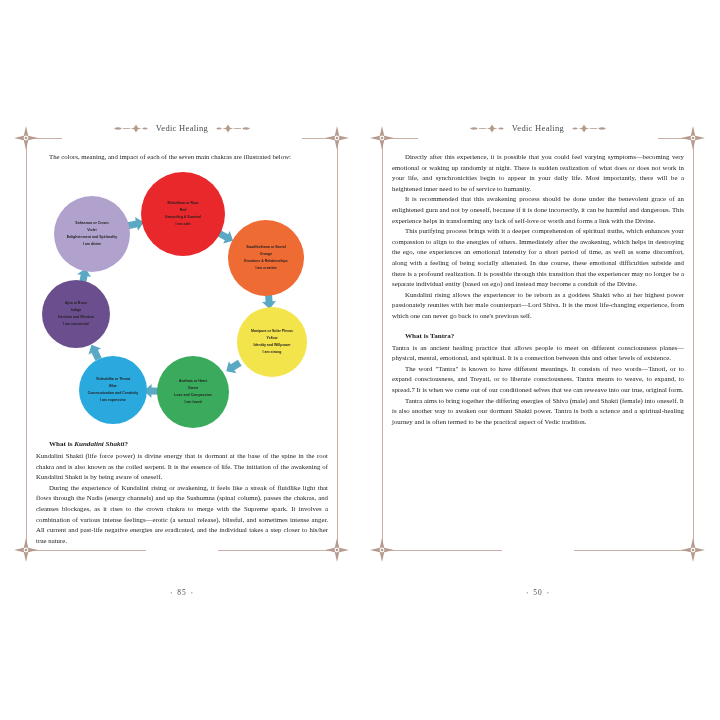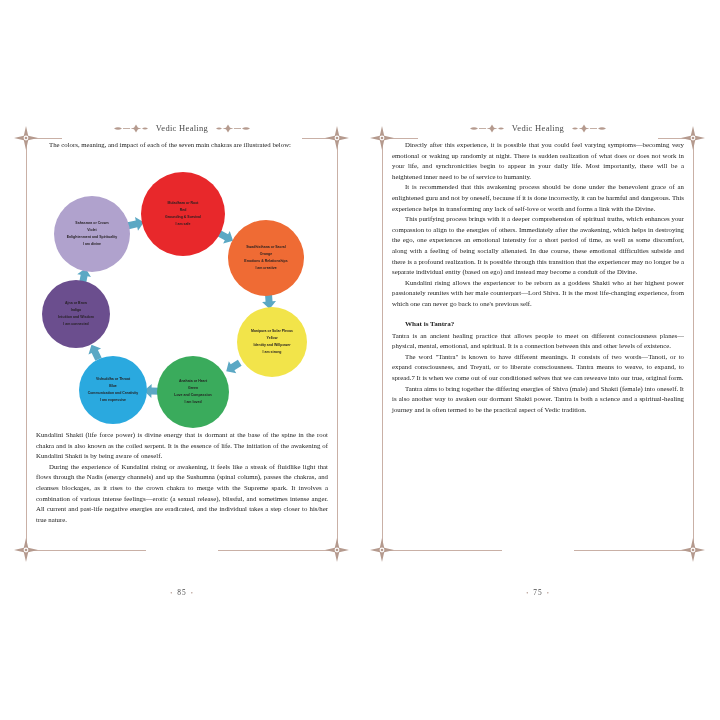--- a/index.html
+++ b/index.html
@@ -51,21 +51,21 @@
     white-space: nowrap;
   }
   .header .htext { display: inline-block; vertical-align: middle; padding: 0 5px; text-align: right; }
   .header .hflour { display: inline-block; vertical-align: middle; }
   .header .hflour svg { display: block; }
 
   
   .body {
     position: absolute;
     left: 28px; right: 28px;
-    top: 40px;
+    top: 52px;
     font-size: 6.8px;
     line-height: 1.56;
     text-align: justify;
     color: #1c1c1c;
     hyphens: none;
   }
   .body p { margin: 0; text-indent: 13px; }
   .body p.noindent { text-indent: 0; }
   .body h3 {
     margin: 9px 0 1px 0;
@@ -309,20 +309,21 @@
             <span class="lbl">Violet</span>
             <span class="sp"></span>
             <span class="lbl">Enlightenment and Spirituality</span>
             <span class="sp"></span>
             <span class="lbl">I am divine</span>
           </div>
         </div>
       </div>
 
     <div class="body" id="left-lower" style="top:330px;">
+      <h3><span>What is </span><i>Kundalini Shakti</i><span>?</span></h3>
       <p class="noindent">Kundalini Shakti (life force power) is divine energy that is dormant at the base of the spine in the root chakra and is also known as the coiled serpent. It is the essence of life. The initiation of the awakening of Kundalini Shakti is by being aware of oneself.</p>
       <p>During the experience of Kundalini rising or awakening, it feels like a streak of fluidlike light that flows through the Nadis (energy channels) and up the Sushumna (spinal column), passes the chakras, and cleanses blockages, as it rises to the crown chakra to merge with the Supreme spark. It involves a combination of various intense feelings—erotic (a sexual release), blissful, and sometimes intense anger. All current and past-life negative energies are eradicated, and the individual takes a step closer to his/her true nature.</p>
     </div>
 
     <div class="footer">
       <div class="folio"><span class="dot">•</span><span>85</span><span class="dot">•</span></div>
     </div>
   </div>
 
   <div class="page" id="page-right">
@@ -400,16 +401,16 @@
       <p>It is recommended that this awakening process should be done under the benevolent grace of an enlightened guru and not by oneself, because if it is done incorrectly, it can be harmful and dangerous. This experience helps in transforming any lack of self-love or worth and forms a link with the Divine.</p>
       <p>This purifying process brings with it a deeper comprehension of spiritual truths, which enhances your compassion to align to the energies of others. Immediately after the awakening, which helps in destroying the ego, one experiences an emotional intensity for a short period of time, as well as some discomfort, along with a feeling of being socially alienated. In due course, these emotional difficulties subside and there is a profound realization. It is possible through this transition that the experiencer may no longer be a separate individual entity (based on ego) and instead may become a conduit of the Divine.</p>
       <p>Kundalini rising allows the experiencer to be reborn as a goddess Shakti who at her highest power passionately reunites with her male counterpart—Lord Shiva. It is the most life-changing experience, from which one can never go back to one's previous self.</p>
       <h3>What is Tantra?</h3>
       <p class="noindent">Tantra is an ancient healing practice that allows people to meet on different consciousness planes—physical, mental, emotional, and spiritual. It is a connection between this and other levels of existence.</p>
       <p>The word "Tantra" is known to have different meanings. It consists of two words—Tanoti, or to expand consciousness, and Treyati, or to liberate consciousness. Tantra means to weave, to expand, to spread.7 It is when we come out of our conditioned selves that we can reweave into our true, original form.</p>
       <p>Tantra aims to bring together the differing energies of Shiva (male) and Shakti (female) into oneself. It is also another way to awaken our dormant Shakti power. Tantra is both a science and a spiritual-healing journey and is often termed to be the practical aspect of Vedic tradition.</p>
     </div>
 
     <div class="footer">
-      <div class="folio"><span class="dot">•</span><span>75</span><span class="dot">•</span></div>
+      <div class="folio"><span class="dot">•</span><span>50</span><span class="dot">•</span></div>
     </div>
   </div>
 </div>
 
 </body></html>

